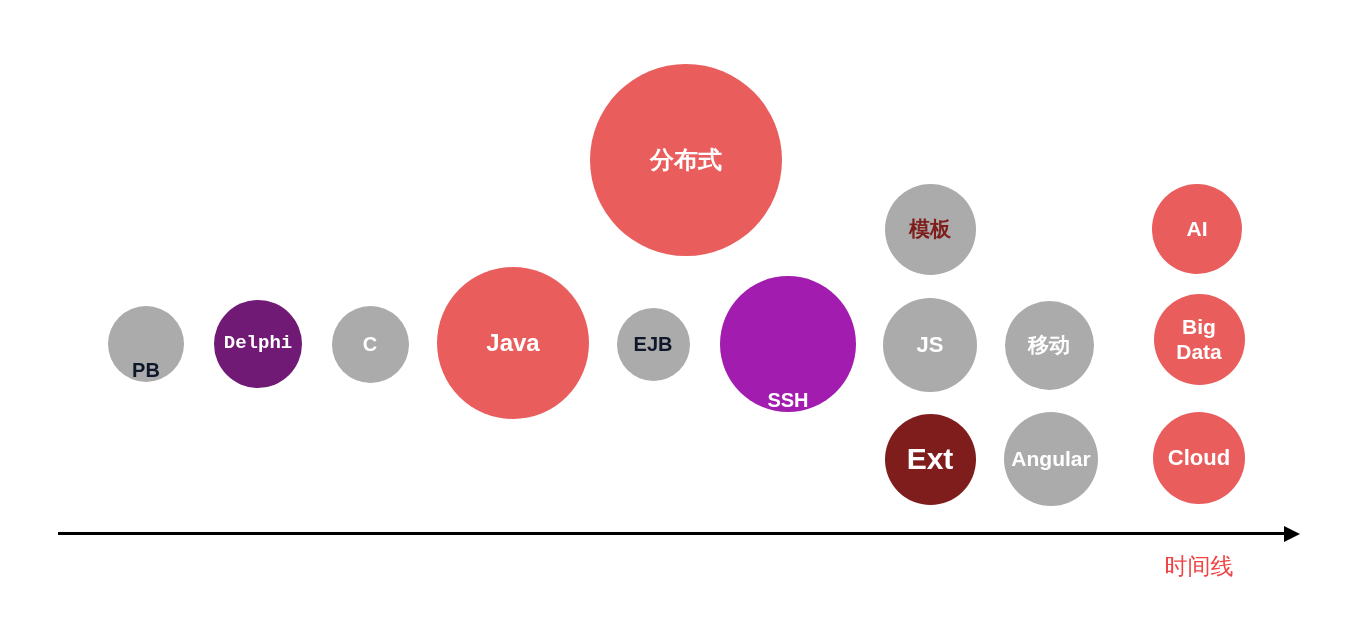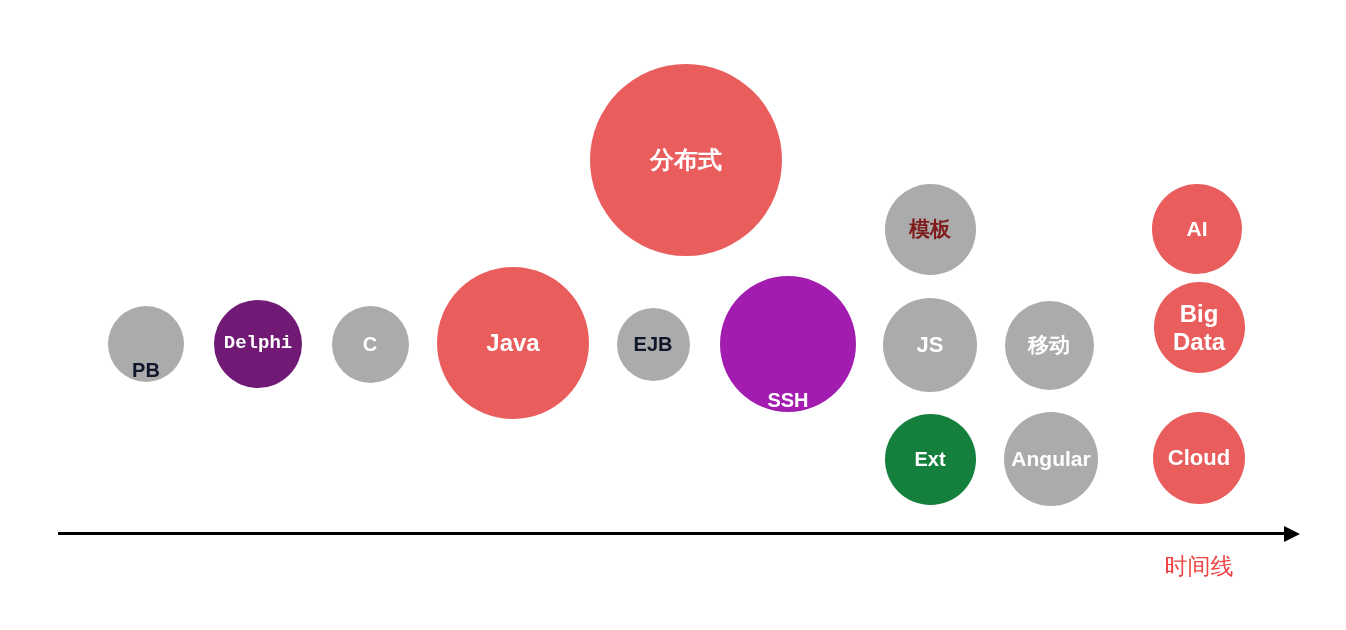--- a/index.html
+++ b/index.html
@@ -77,33 +77,33 @@
       </div>
       <div class="bubble" style="left: 720px; top: 276px; width: 136px; height: 136px; font-size: 20px; background: #a21caf; color: rgb(255, 255, 255); align-items: flex-end;">
         <span>SSH</span>
       </div>
       <div class="bubble" style="left: 884.5px; top: 183.5px; width: 91px; height: 91px; font-size: 21px; background: rgb(171, 171, 171); color: #7f1d1d;">
         <span>模板</span>
       </div>
       <div class="bubble" style="left: 883px; top: 298px; width: 94px; height: 94px; font-size: 22px; background: rgb(171, 171, 171); color: rgb(255, 255, 255);">
         <span>JS</span>
       </div>
-      <div class="bubble" style="left: 884.5px; top: 413.5px; width: 91px; height: 91px; font-size: 20px; background: #15803d; color: rgb(255, 255, 255);">
+      <div class="bubble" style="left: 884.5px; top: 413.5px; width: 91px; height: 91px; font-size: 30px; background: #7f1d1d; color: rgb(255, 255, 255);">
         <span>Ext</span>
       </div>
       <div class="bubble" style="left: 1004.5px; top: 300.5px; width: 89px; height: 89px; font-size: 21px; background: rgb(171, 171, 171); color: rgb(255, 255, 255);">
         <span>移动</span>
       </div>
       <div class="bubble" style="left: 1004px; top: 412px; width: 94px; height: 94px; font-size: 21px; background: rgb(171, 171, 171); color: rgb(255, 255, 255);">
         <span>Angular</span>
       </div>
       <div class="bubble" style="left: 1152px; top: 184px; width: 90px; height: 90px; font-size: 21px; background: rgb(234, 93, 93); color: rgb(255, 255, 255); text-align: center;">
         <span>AI</span>
       </div>
-      <div class="bubble" style="left: 1153.5px; top: 282px; width: 91px; height: 91px; font-size: 24px; background: rgb(234, 93, 93); color: rgb(255, 255, 255);">
+      <div class="bubble" style="left: 1153.5px; top: 294px; width: 91px; height: 91px; font-size: 21px; background: rgb(234, 93, 93); color: rgb(255, 255, 255);">
         <span>Big
 Data</span>
       </div>
       <div class="bubble" style="left: 1153px; top: 412px; width: 92px; height: 92px; font-size: 22px; background: rgb(234, 93, 93); color: rgb(255, 255, 255);">
         <span>Cloud</span>
       </div>
     </div>
   <div class="axis-line" style="background: rgb(0, 0, 0);"></div>
   <div class="arrowhead" style="border-left-color: rgb(0, 0, 0);"></div>
   <div class="axis-label">时间线</div>

